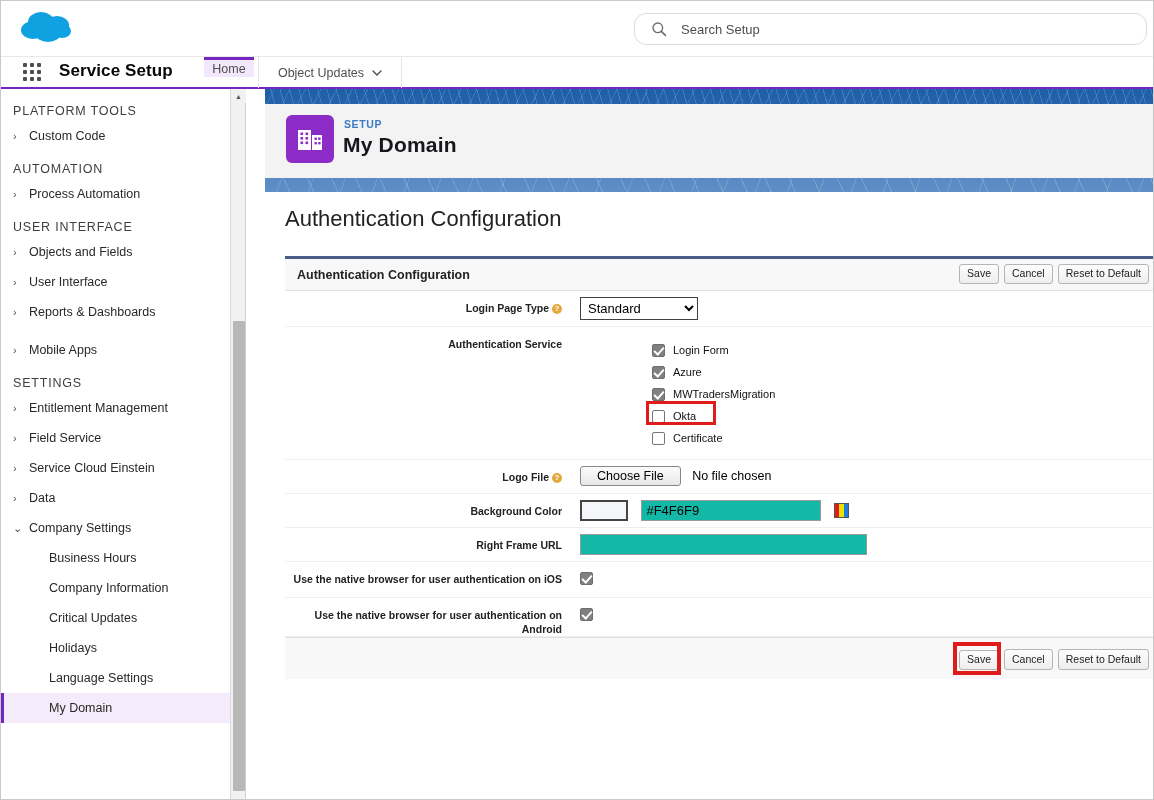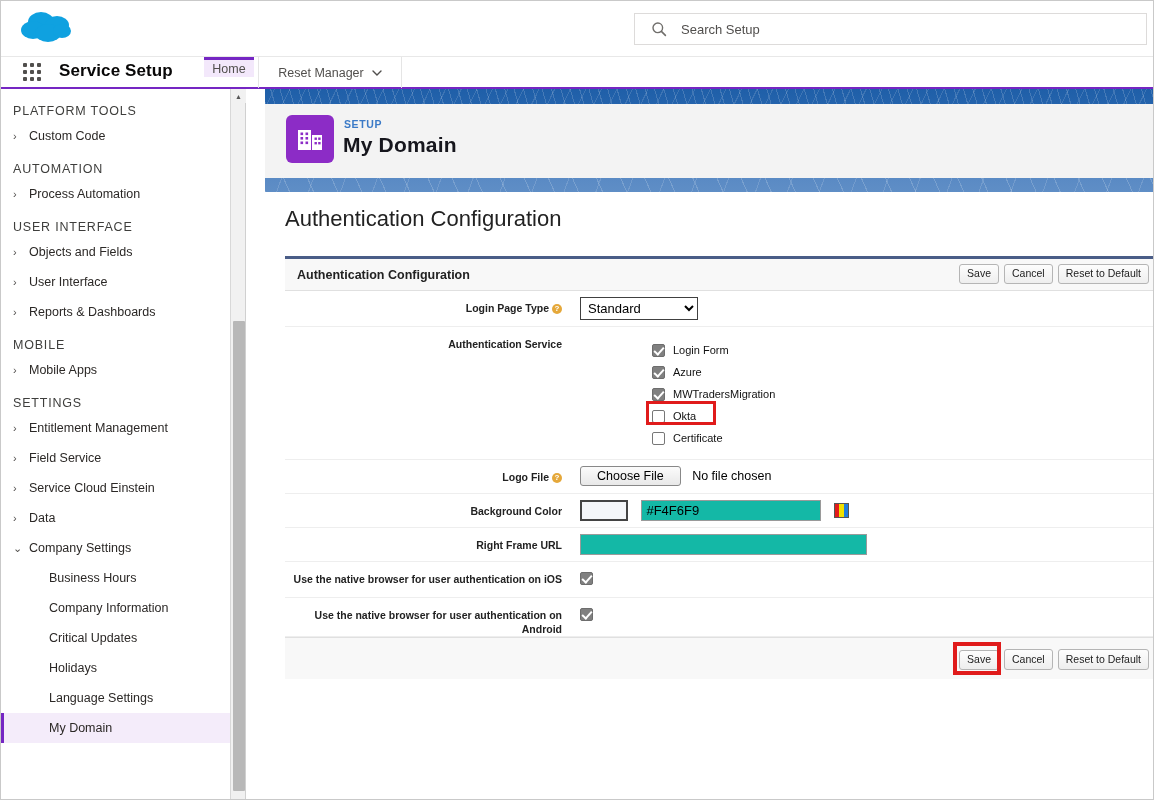--- a/index.html
+++ b/index.html
@@ -26,21 +26,21 @@
     border-bottom: 1px solid #e8e8e8;
   }
   .sf-cloud {
     position: absolute; left: 16px; top: 8px;
     width: 64px; height: 38px;
   }
   .search-wrap {
     position: absolute; left: 633px; top: 12px;
     width: 513px; height: 32px;
     border: 1px solid #dddbda;
-    border-radius: 0;
+    border-radius: 12px;
     background: #fff;
     display: flex; align-items: center;
   }
   .search-icon {
     width: 16px; height: 16px; margin-left: 16px; flex: 0 0 auto;
     color: #706e6b;
   }
   .search-input {
     border: 0; outline: none; background: transparent;
     margin-left: 12px;
@@ -311,21 +311,21 @@
         <i></i>
         <i></i>
         <i></i>
         <i></i>
     </div>
     <div class="app-name">Service Setup</div>
     <div class="nav-tab active" id="tab-home">
       <span>Home</span>
     </div>
     <div class="nav-tab" id="tab-object-manager">
-      <span>Reset Manager</span>
+      <span>Object Updates</span>
       <span class="chev">
         <svg viewBox="0 0 10 6" width="10" height="6">
             <path d="M1 1l4 4 4-4" fill="none" stroke="#514f4d" stroke-width="1.4" stroke-linecap="round"></path>
           </svg>
       </span>
     </div>
   </div>
 
   <div class="sidebar">
     <div class="spacer-12"></div>
@@ -352,21 +352,20 @@
     <div class="side-item">
       <span class="caret">›</span>
       <span>User Interface</span>
     </div>
     <div class="side-item">
       <span class="caret">›</span>
       <span>Reports &amp; Dashboards</span>
     </div>
     <div class="spacer-8"></div>
 
-    <div class="side-group">MOBILE</div>
     <div class="side-item">
       <span class="caret">›</span>
       <span>Mobile Apps</span>
     </div>
     <div class="spacer-8"></div>
 
     <div class="side-group">SETTINGS</div>
     <div class="side-item">
       <span class="caret">›</span>
       <span>Entitlement Management</span>

